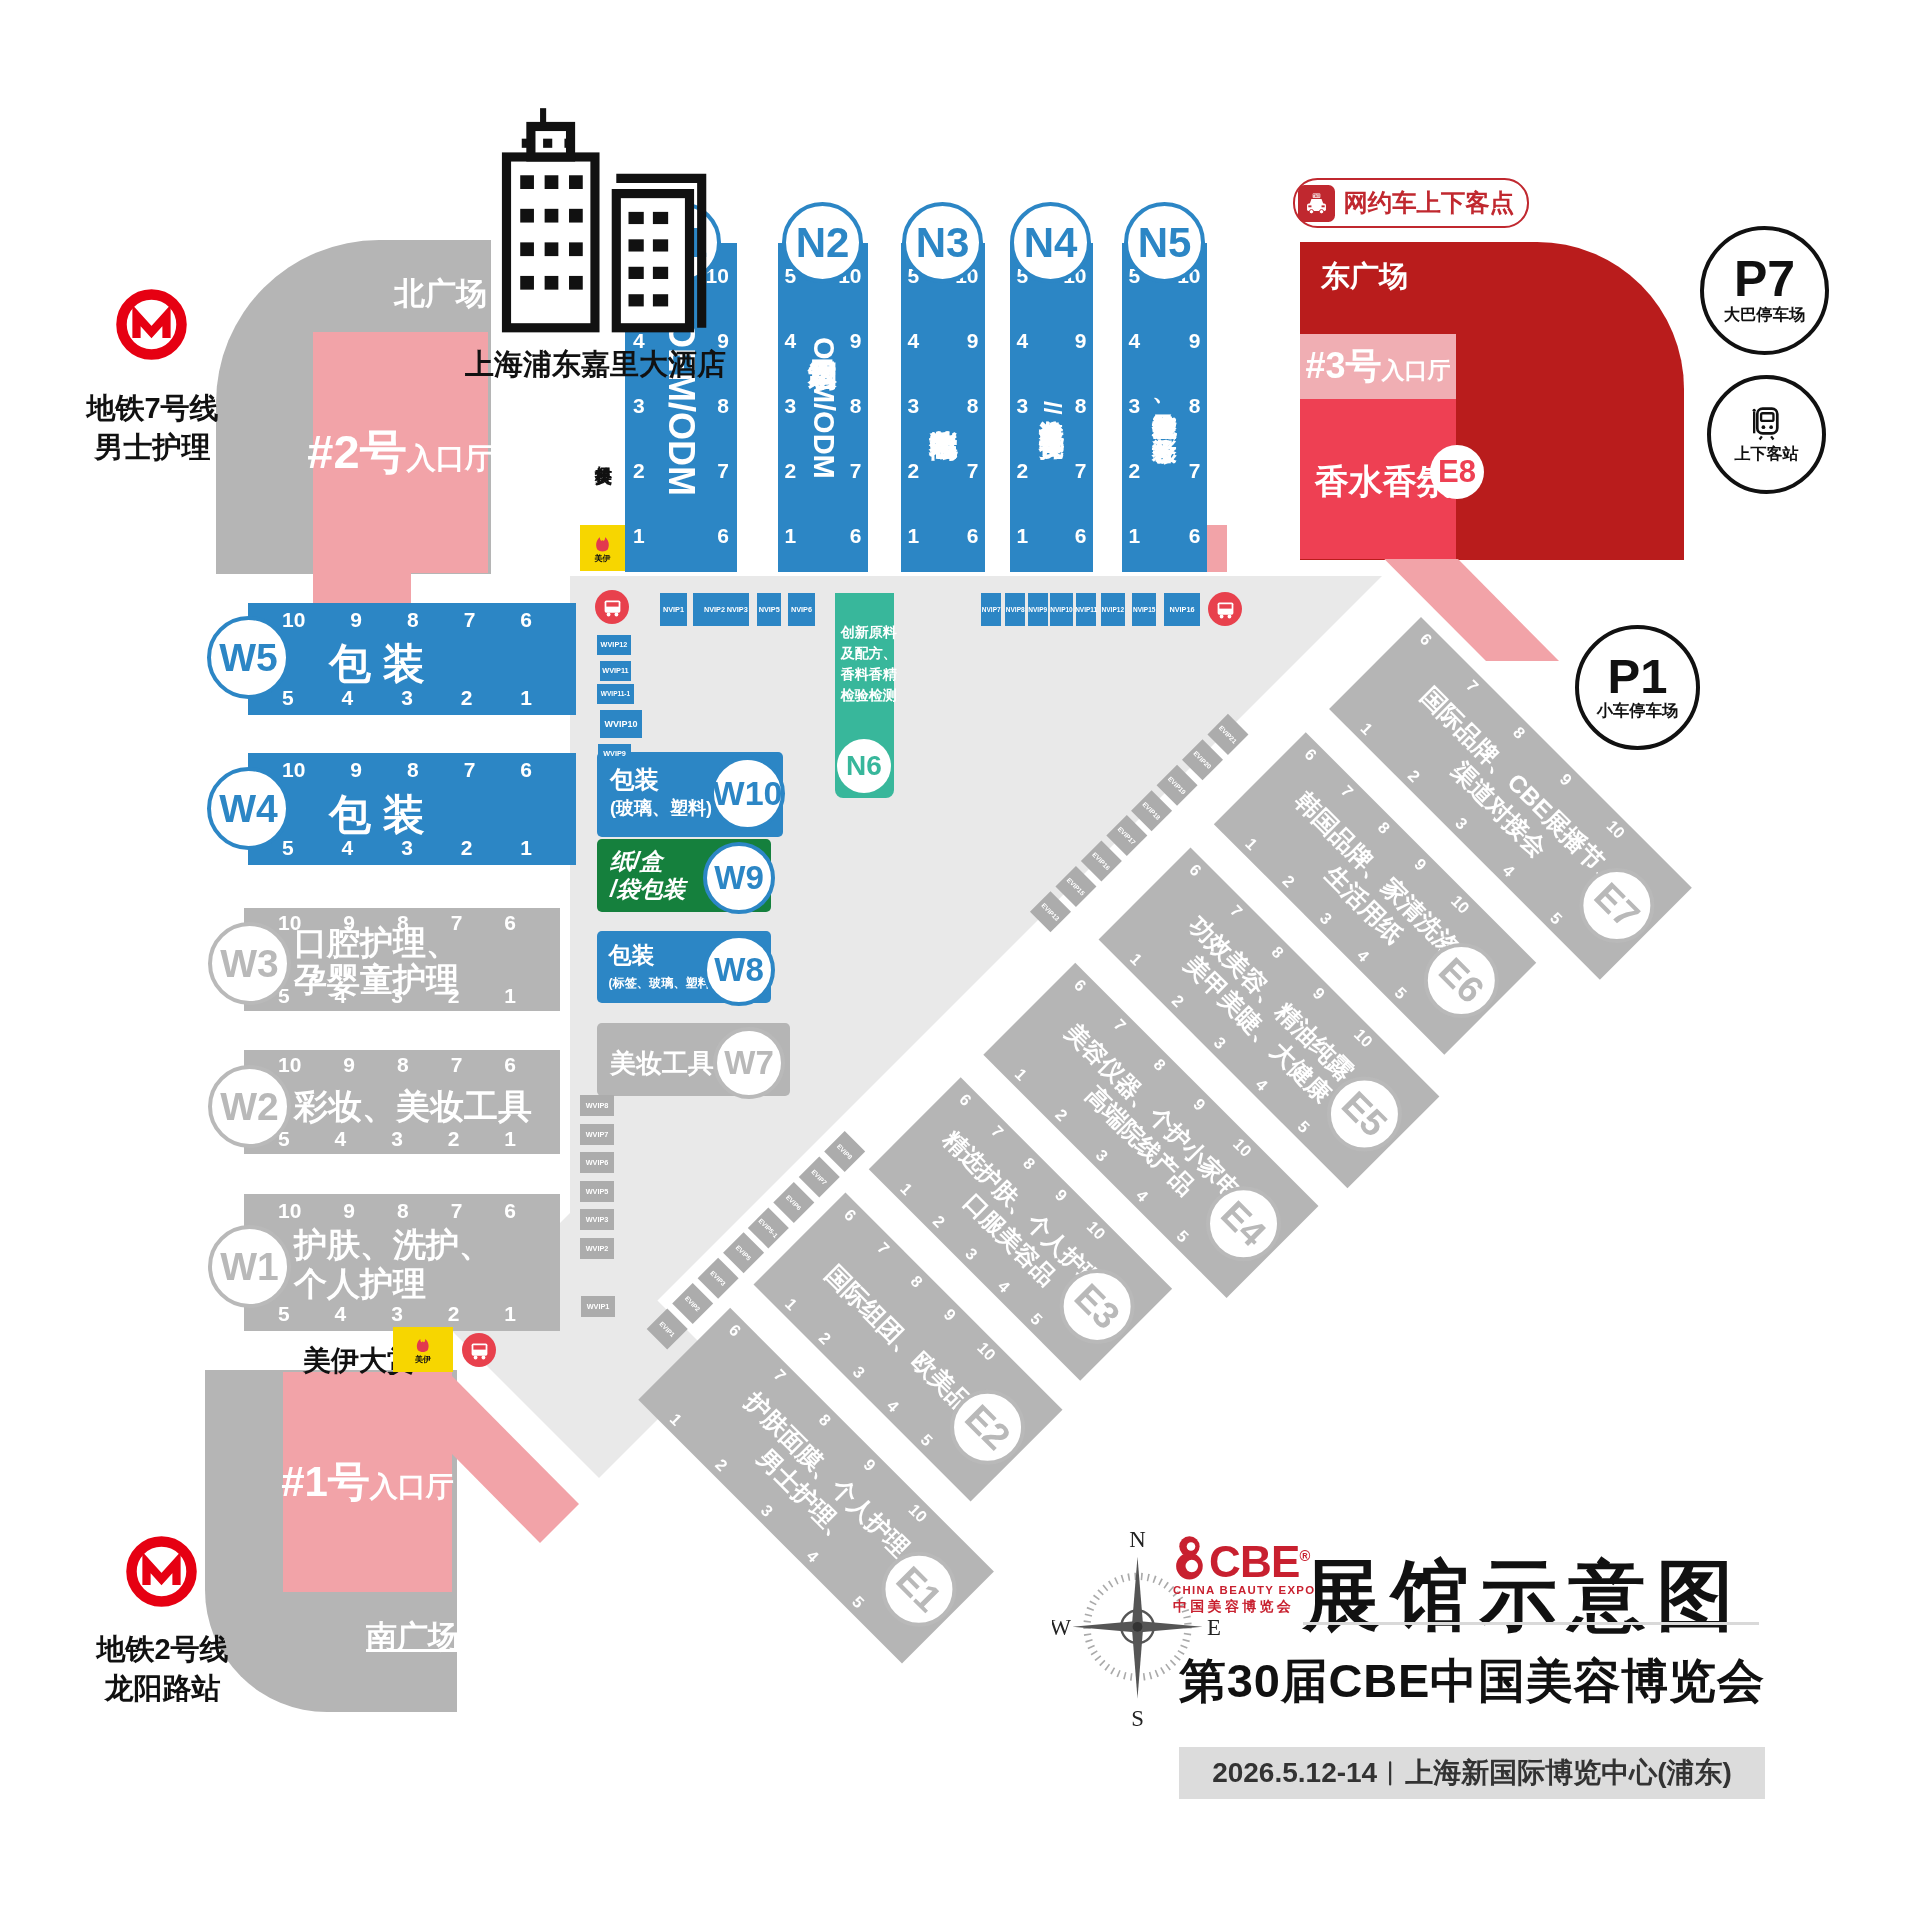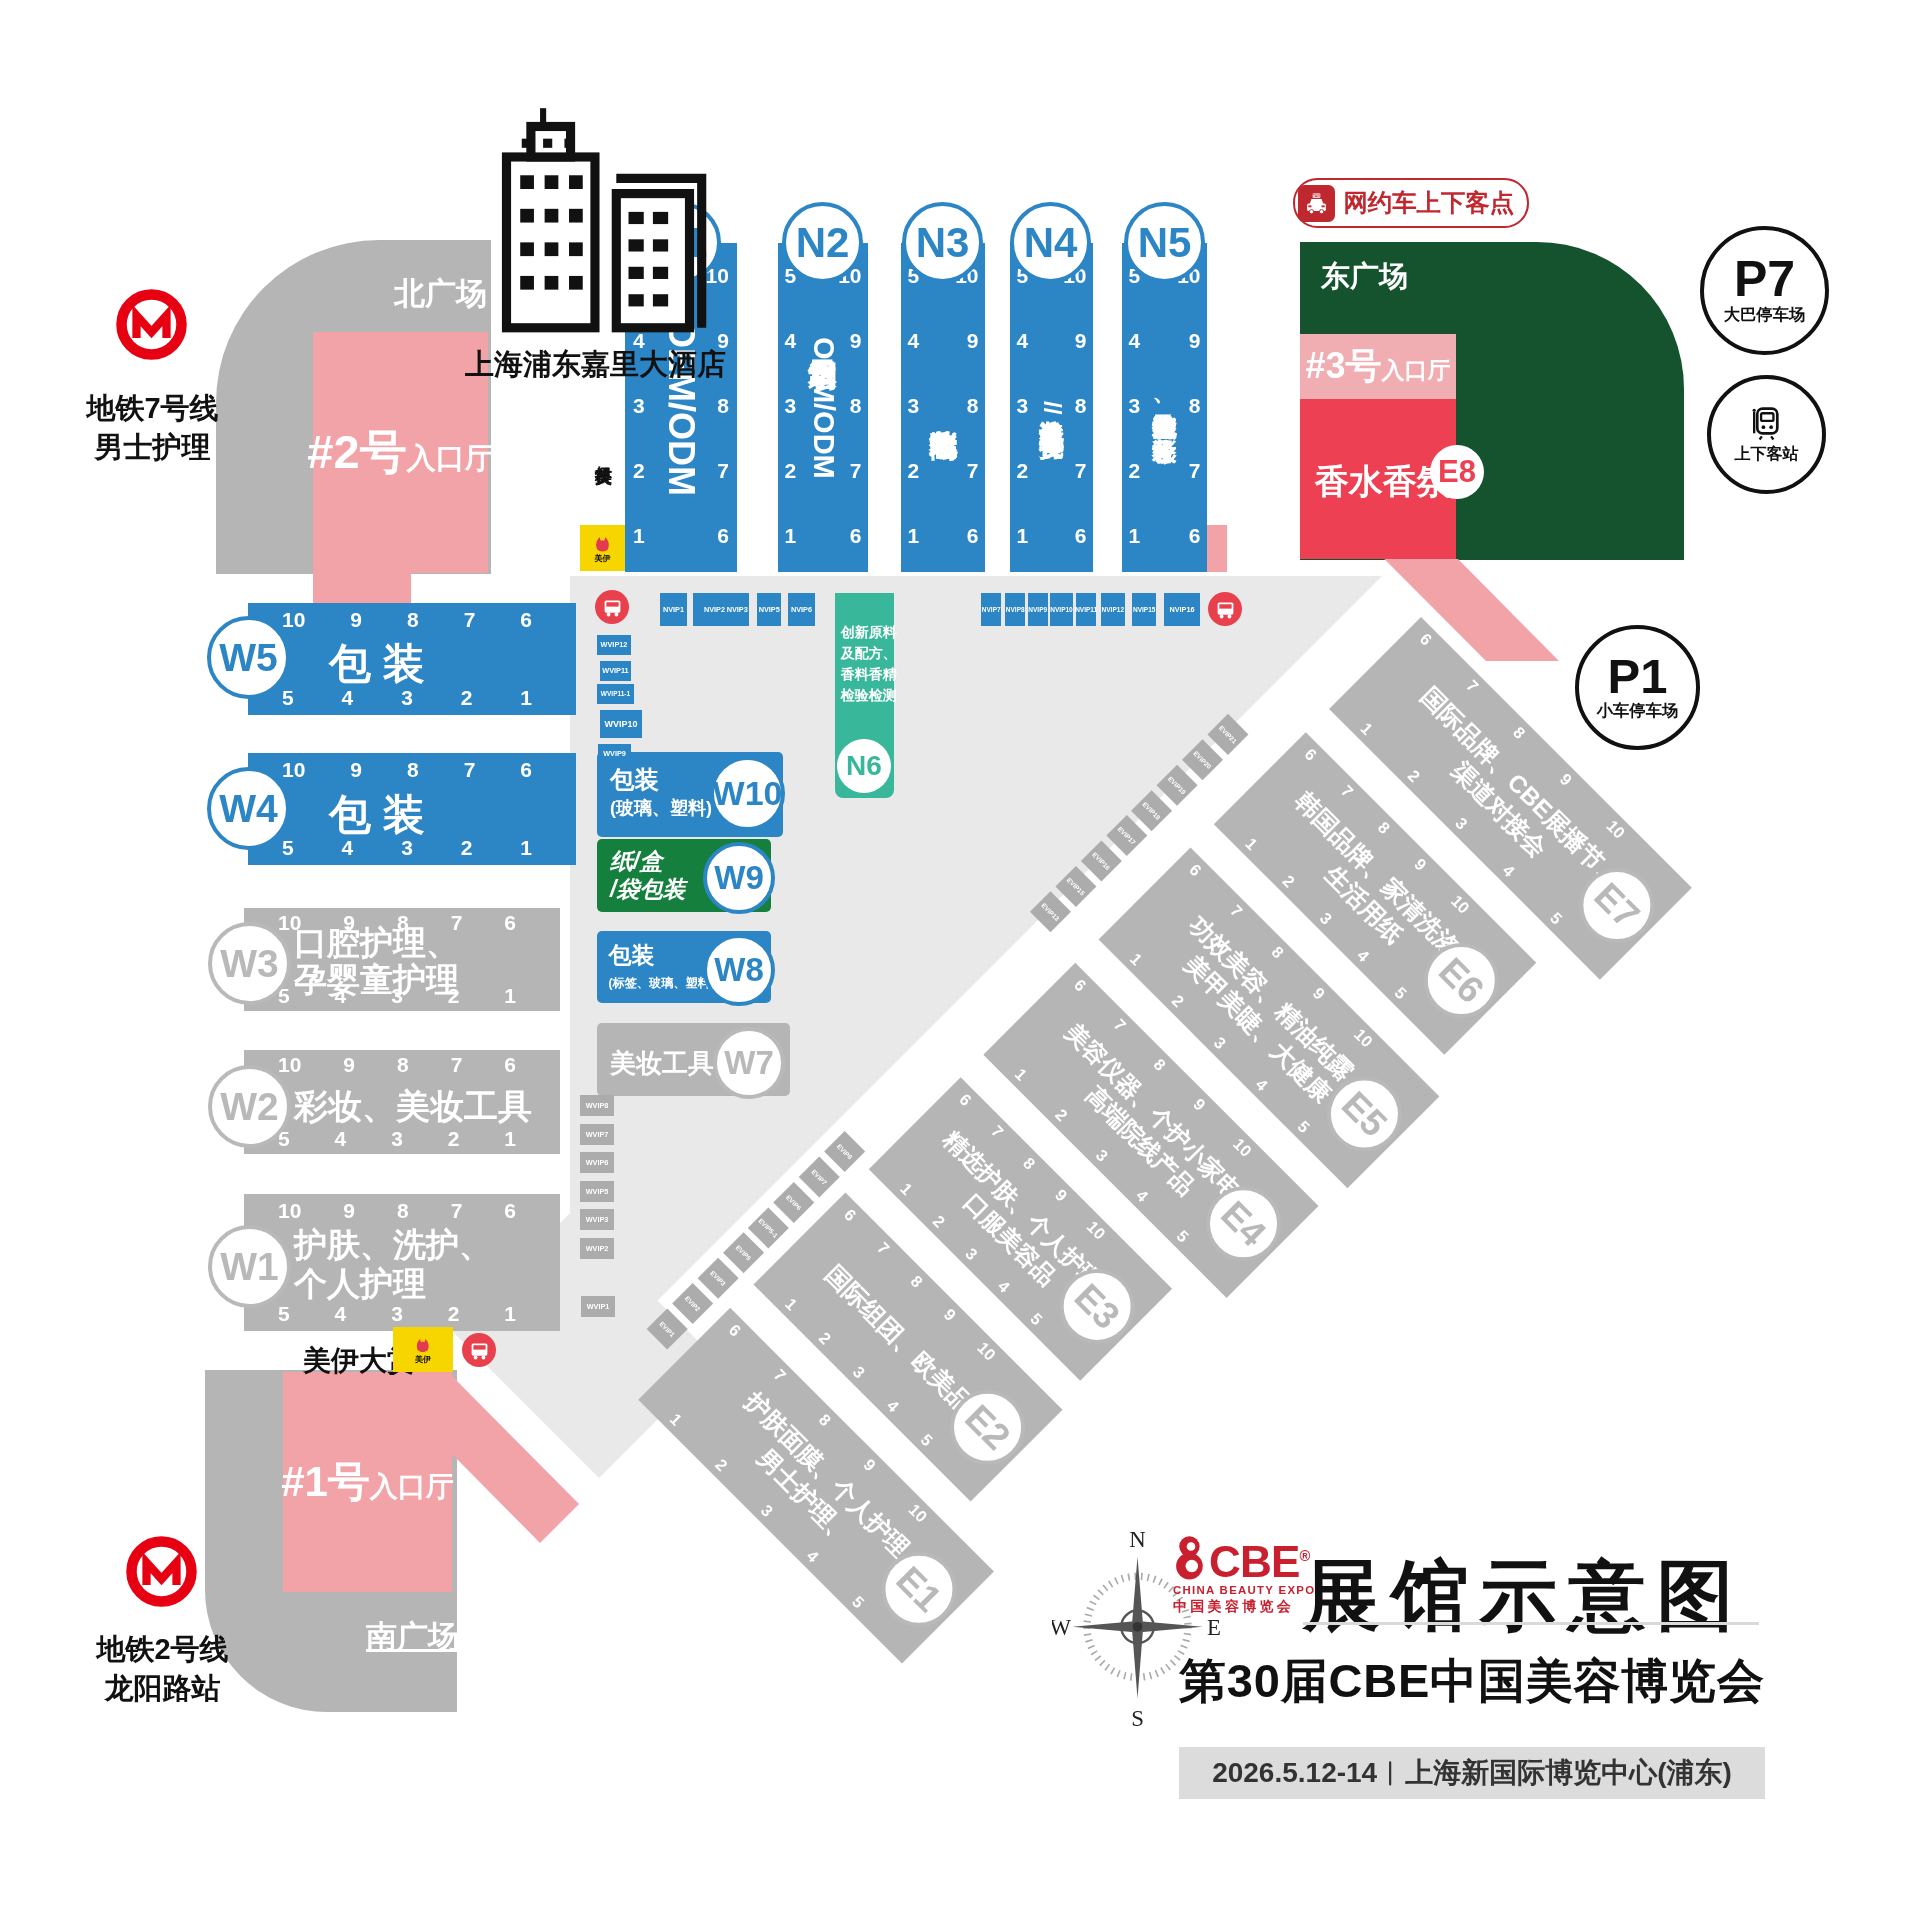--- a/index.html
+++ b/index.html
@@ -30,21 +30,21 @@
 </style>
 </head>
 <body>
 
 <div id="canvas">
 
   <div class="p" style="left:216px;top:240px;width:275px;height:334px;background:#B5B5B5;border-top-left-radius:163px;">
     <div class="plaza" style="left:178px;top:33px;">北广场</div>
   </div>
 
-  <div class="p" style="left:1300px;top:242px;width:384px;height:318px;background:#14532d;border-top-right-radius:147px;">
+  <div class="p" style="left:1300px;top:242px;width:384px;height:318px;background:#b91c1c;border-top-right-radius:147px;">
     <div class="plaza" style="left:21px;top:14.7px;font-size:29px;">东广场</div>
   </div>
 
   <div class="p" style="left:205px;top:1370px;width:252px;height:342px;background:#B5B5B5;border-bottom-left-radius:122px;">
     <div class="plaza" style="left:161px;top:246px;text-decoration:underline;">南广场</div>
   </div>
 
   <div class="p" style="left:570px;top:576px;width:812px;height:812px;background:#E9E9E9;clip-path:polygon(0 0,100% 0,0 100%);"></div>
   <div class="p" style="left:448px;top:1205px;width:277px;height:277px;background:#E9E9E9;clip-path:polygon(122px 8.1px,269px 155px,151px 273px,4.1px 126px);"></div>
 

